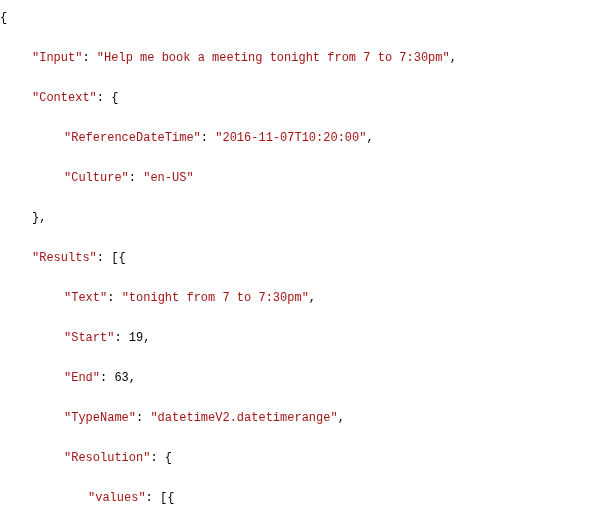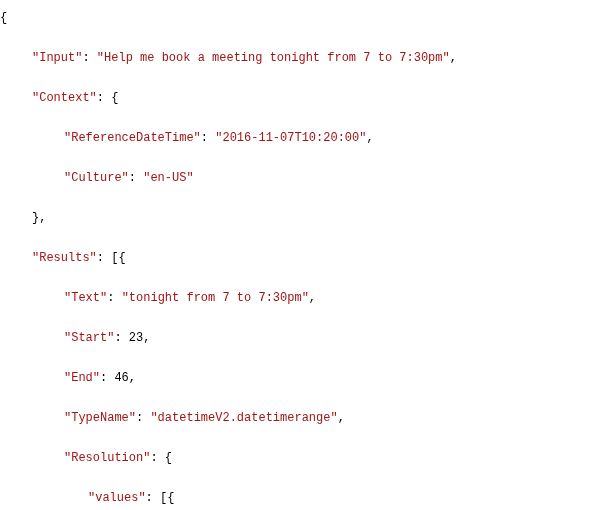--- a/index.html
+++ b/index.html
@@ -32,22 +32,22 @@
 <body>
 
 <pre><span class="line"><span class="brace">{</span></span>
 <span class="line ind1"><span class="key">"Input"</span><span class="colon">: </span><span class="str">"Help me book a meeting tonight from 7 to 7:30pm"</span><span class="comma">,</span></span>
 <span class="line ind1"><span class="key">"Context"</span><span class="colon">: </span><span class="brace">{</span></span>
 <span class="line ind2"><span class="key">"ReferenceDateTime"</span><span class="colon">: </span><span class="str">"2016-11-07T10:20:00"</span><span class="comma">,</span></span>
 <span class="line ind2"><span class="key">"Culture"</span><span class="colon">: </span><span class="str">"en-US"</span></span>
 <span class="line ind1"><span class="brace">},</span></span>
 <span class="line ind1"><span class="key">"Results"</span><span class="colon">: </span><span class="brace">[{</span></span>
 <span class="line ind2"><span class="key">"Text"</span><span class="colon">: </span><span class="str">"tonight from 7 to 7:30pm"</span><span class="comma">,</span></span>
-<span class="line ind2"><span class="key">"Start"</span><span class="colon">: </span><span class="num">23</span><span class="comma">,</span></span>
-<span class="line ind2"><span class="key">"End"</span><span class="colon">: </span><span class="num">46</span><span class="comma">,</span></span>
+<span class="line ind2"><span class="key">"Start"</span><span class="colon">: </span><span class="num">19</span><span class="comma">,</span></span>
+<span class="line ind2"><span class="key">"End"</span><span class="colon">: </span><span class="num">63</span><span class="comma">,</span></span>
 <span class="line ind2"><span class="key">"TypeName"</span><span class="colon">: </span><span class="str">"datetimeV2.datetimerange"</span><span class="comma">,</span></span>
 <span class="line ind2"><span class="key">"Resolution"</span><span class="colon">: </span><span class="brace">{</span></span>
 <span class="line ind3"><span class="key">"values"</span><span class="colon">: </span><span class="brace">[{</span></span>
 
 
 
 
 
 
 

